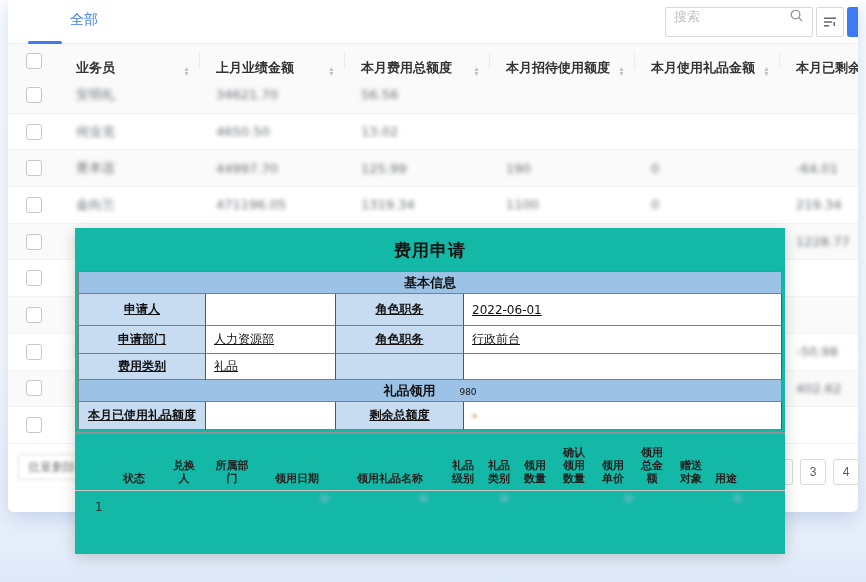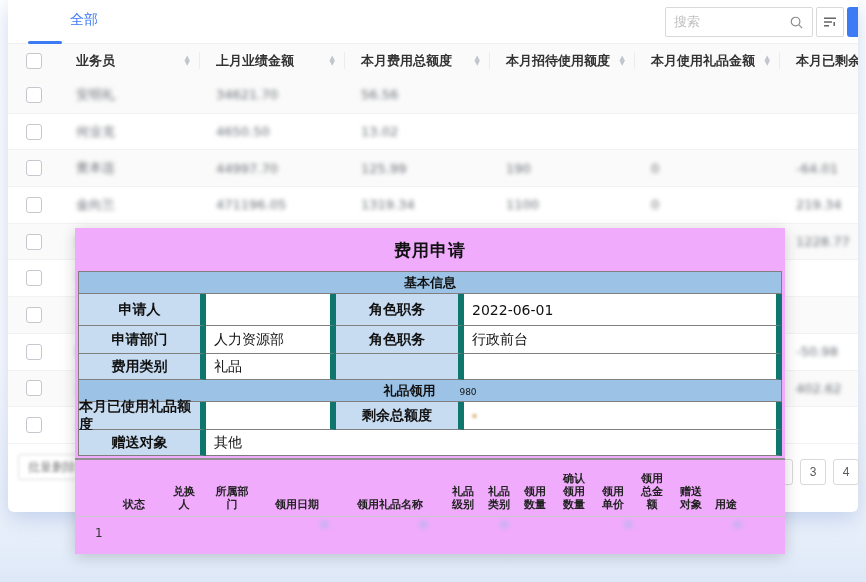--- a/index.html
+++ b/index.html
@@ -16,37 +16,37 @@
   .card {
     position:absolute; left:8px; top:0; width:850px; height:512px;
     background:#fff; border-radius:0 0 6px 6px;
     box-shadow:0 6px 22px rgba(120,150,210,.38);
   }
   .toolbar { position:relative; height:44px; border-bottom:1px solid #f0f0f0; }
   .tab { position:absolute; left:22px; top:11px; font-size:14px; color:var(--accent); cursor:pointer;margin-left:40px; }
   .tab-underline { position:absolute; left:20px; top:41px; width:34px; height:3px; background:var(--accent); border-radius:2px; }
   .search-box {
     position:absolute; right:45px; top:7px; width:148px; height:30px;
-    border:1px solid #d9d9d9; border-radius:2px; display:flex; align-items:center; padding:0 8px;
+    border:1px solid #d9d9d9; border-radius:2px; display:flex; align-items:flex-start; padding:0 8px;
   }
   .search-ph { flex:1; font-size:13px; color:#bfbfbf; }
   .filter-btn {
     position:absolute; right:14px; top:7px; width:28px; height:30px;
     border:1px solid #d9d9d9; border-radius:2px; display:flex; align-items:center; justify-content:center;
   }
   .blue-sliver {
     position:absolute; right:0; top:7px; width:11px; height:30px;
     background:var(--accent); border-radius:3px 0 0 3px;
   }
 
   
   .thead { display:flex; height:33px; background:#fafafa; align-items:center;
            font-size:13px; font-weight:700; color:#333; }
-  .th { display:flex; align-items:center; justify-content:space-between;
-        padding:0 10px 0 16px; height:100%; position:relative; }
+  .th { display:flex; align-items:flex-end; justify-content:space-between;
+        padding:0 10px 0 16px; height:100%; position:relative;font-family:Liberation Serif, serif; }
   .th:not(:last-child)::after { content:""; position:absolute; right:0; top:8px; height:17px; width:1px; background:#ececec; }
   .col-check { width:52px; display:flex; justify-content:center; align-items:center; }
   .col-1 { width:140px; } .col-2,.col-3,.col-4,.col-5 { width:145px; } .col-6 { flex:1; overflow:hidden; white-space:nowrap; }
   .sort { display:flex; flex-direction:column; line-height:5px; font-size:7px; color:#c0c4cc; margin-left:4px; }
   .tr { display:flex; height:36.7px; align-items:center; font-size:13px; color:#6b6f76; border-bottom:1px solid #f2f2f2; }
   .tr:nth-child(odd) { background:#fafafa; }
   .td { padding:0 16px; overflow:hidden; white-space:nowrap; }
   .checkbox { width:16px; height:16px; border:1px solid #c4c8ce; border-radius:3px; background:#fff; }
 
   .tfoot { position:relative; height:56px; }
@@ -56,31 +56,31 @@
     font-size:12px; color:#888; line-height:24px;
   }
   .pager { position:absolute; right:-1px; top:15px; display:flex; gap:7px; }
   .page-btn { width:26px; height:26px; border:1px solid #d9d9d9; border-radius:3px; background:#fff;
               font-size:12px; color:#595959; display:flex; align-items:center; justify-content:center; }
   .page-active-sliver { width:7px; height:26px; background:var(--accent); border-radius:0 3px 3px 0; }
 
   
   .modal {
     position:absolute; left:75px; top:228px; width:710px; height:326px;
-    background:#f0abfc; box-shadow:0 3px 14px rgba(0,0,0,.18); color:#111;
+    background:#14b8a6; box-shadow:0 3px 14px rgba(0,0,0,.18); color:#111;
   }
   .m-title { text-align:center; font-size:17px; font-weight:700; padding:11px 0 9px; letter-spacing:1px; }
   .m-table { margin:0 3px; border-top:1px solid #7f7f7f; border-left:1px solid #7f7f7f; }
   .m-band { background:var(--band); border-right:1px solid #7f7f7f; border-bottom:1px solid #7f7f7f;
             height:22px; line-height:21px; text-align:center; font-size:13px; font-weight:700; }
   .m-band .suffix { font-size:9px; font-weight:400;padding-left:24px; }
   .m-row { display:flex; height:28px; }
   .m-row.tall { height:32px; } .m-row.short { height:26px; }
-  .m-cell { border-right:6px solid #0f766e; border-bottom:1px solid #7f7f7f;
-            display:flex; align-items:center; font-size:14px; }
+  .m-cell { border-right:1px solid #0f766e; border-bottom:1px solid #7f7f7f;
+            display:flex; align-items:center; font-size:12px;text-decoration:underline; }
   .m-label { background:var(--labelcell); justify-content:center; font-weight:700; }
   .m-value { background:#fff; padding-left:8px; }
   .w-l1 { width:127px; } .w-v1 { width:130px; } .w-l2 { width:128px; } .w-v2 { flex:1; }
   .w-wide { flex:1; }
   .dot-mark { width:5px; height:4px; background:#d8b080; border-radius:50%; filter:blur(1.5px); }
 
   .gift-table { margin:2px 0 0 0; border-top:2px solid #909090; }
   .gift-head { display:flex; align-items:flex-end; padding:6px 4px 5px 30px;
                height:57px; border-bottom:1px solid #c9c9c9; }
   .g-th { font-size:11px; font-weight:700; color:#222; text-align:center; line-height:13px; flex-shrink:0; }
@@ -307,24 +307,20 @@
       </div>
       <div class="m-band">礼品领用<span class="suffix">980</span></div>
       <div class="m-row ">
         <div class="m-cell m-label w-l1">本月已使用礼品额度</div>
         <div class="m-cell m-value w-v1"></div>
         <div class="m-cell m-label w-l2">剩余总额度</div>
         <div class="m-cell m-value w-v2">
           <span class="dot-mark"></span>
         </div>
       </div>
-      <div class="m-row short">
-        <div class="m-cell m-label w-l1">赠送对象</div>
-        <div class="m-cell m-value w-wide">其他</div>
-      </div>
     </div>
   <div class="gift-table">
     <div class="gift-head" id="gifthead">
         <div class="g-th" style="width: 58px;">
           <div>状态</div>
         </div>
         <div class="g-th" style="width: 42px;">
           <div>兑换</div>
           <div>人</div>
         </div>

